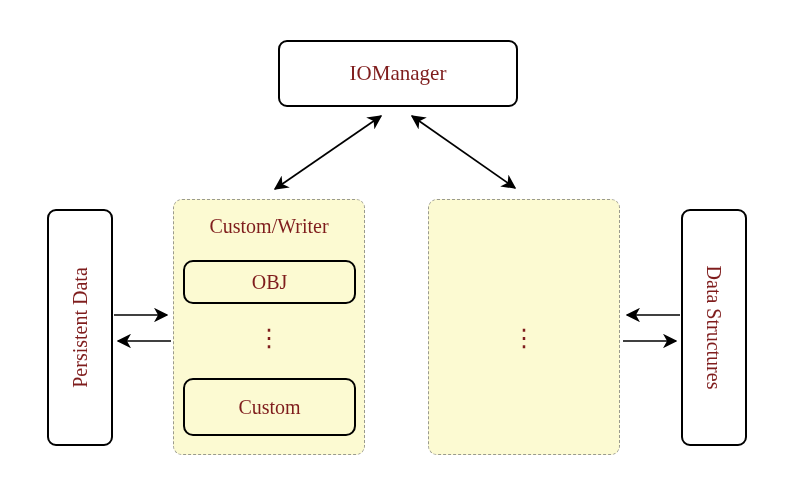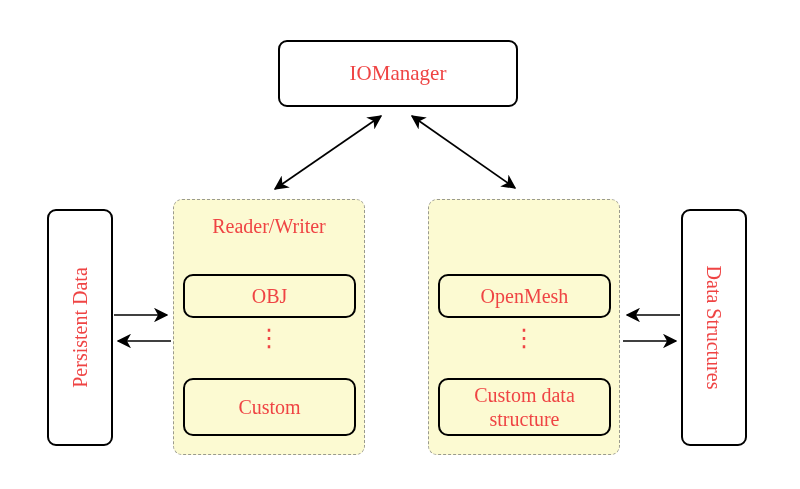--- a/index.html
+++ b/index.html
@@ -6,21 +6,21 @@
     margin: 0;
     padding: 0;
     background: #ffffff;
   }
   .canvas {
     position: relative;
     width: 760px;
     height: 489px;
     background: var(--background, #ffffff);
     font-family: "Liberation Serif", "DejaVu Serif", serif;
-    color: #ef4444;
+    color: #7f1d1d;
     overflow: hidden;
   }
   .arrows {
     position: absolute;
     left: 0; top: 0;
     width: 800px; height: 489px;
   }
   .node {
     position: absolute;
     box-sizing: border-box;
@@ -74,21 +74,21 @@
     border-radius: 10px;
     background: var(--panel_fill, #FCFAD2);
     display: flex;
     flex-direction: column;
     align-items: center;
     justify-content: center;
     font-size: 20px;
     line-height: 1.2;
     text-align: center;
   }
-  .inner-top { top: 74px; height: 44px; }
+  .inner-top { top: 60px; height: 44px; }
   .inner-bottom { top: 178px; height: 58px; font-family: Liberation Serif, serif; }
   .dots {
     position: absolute;
     left: 0; top: 126px;
     width: 100%;
     text-align: center;
     font-size: 24px;
     line-height: 1;
   }
 </style>
@@ -117,34 +117,27 @@
 
   <div class="node side-box side-left">
     <span class="rot">Persistent Data</span>
   </div>
 
   <div class="node side-box side-right">
     <span class="rot">Data Structures</span>
   </div>
 
   <div class="panel panel-rw">
-    <div class="panel-title">Reader/Writer</div>
+    <div class="panel-title">Custom/Writer</div>
     <div class="inner-box inner-top">
       <span>OBJ</span>
     </div>
     <div class="dots">⋮</div>
     <div class="inner-box inner-bottom">
       <span>Custom</span>
     </div>
   </div>
 
   <div class="panel panel-ie">
-    <div class="inner-box inner-top">
-      <span>OpenMesh</span>
-    </div>
     <div class="dots">⋮</div>
-    <div class="inner-box inner-bottom">
-      <span>Custom data</span>
-      <span>structure</span>
-    </div>
   </div>
 
 </div>
 
 </body></html>

